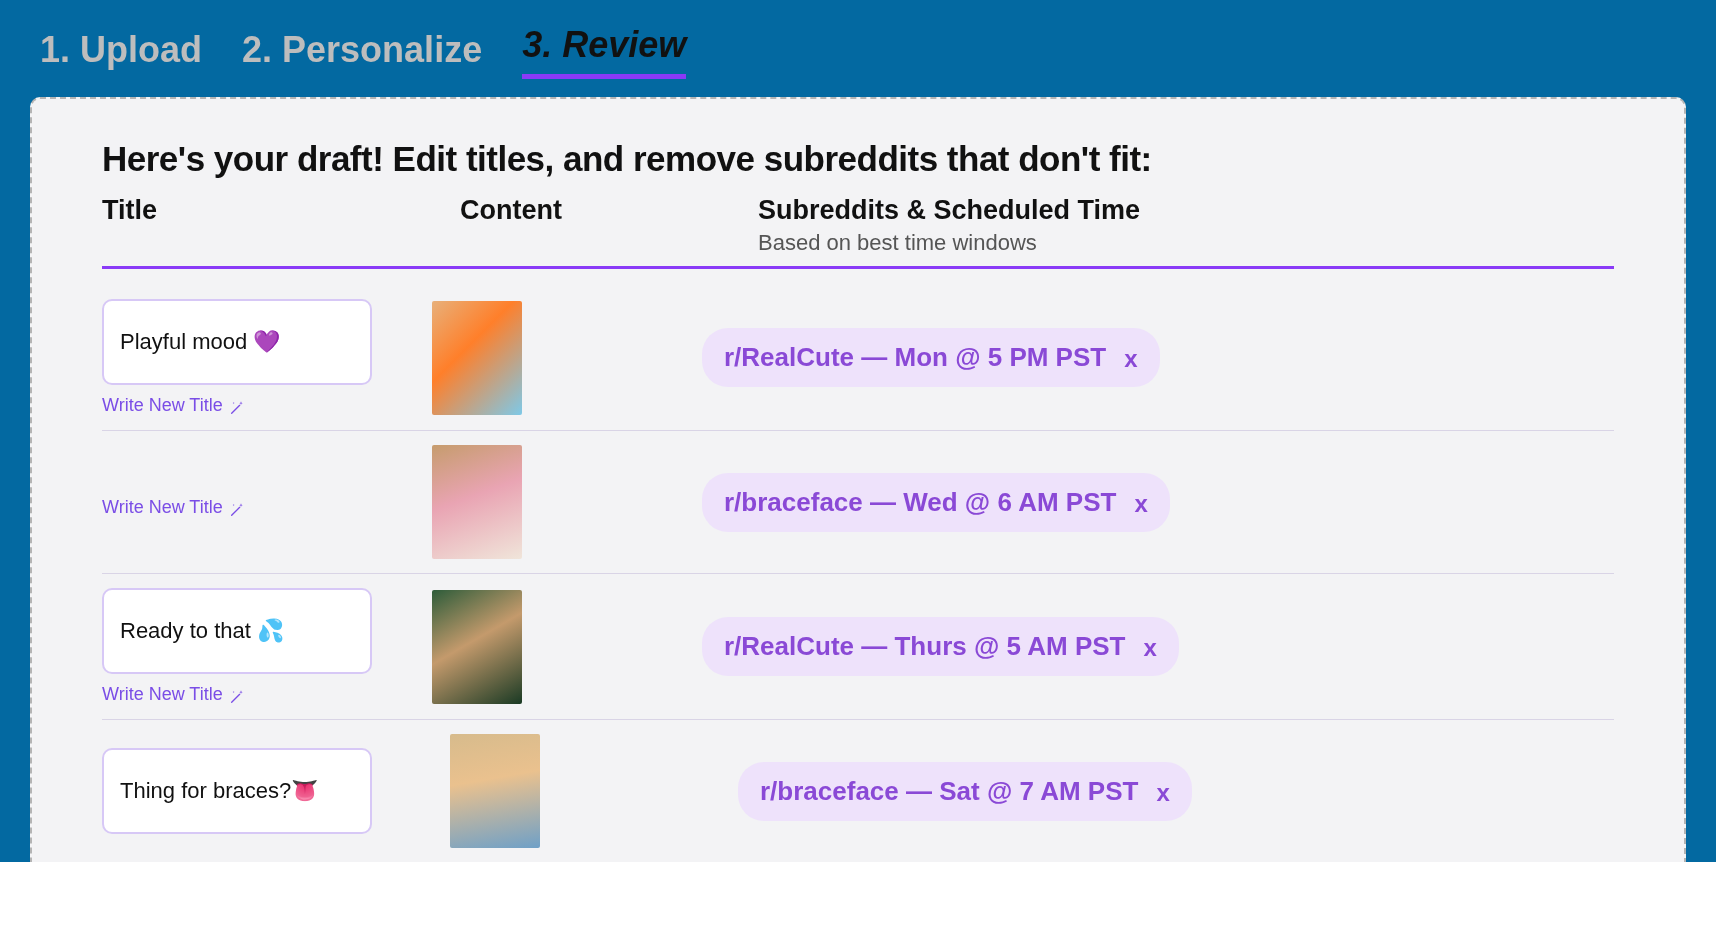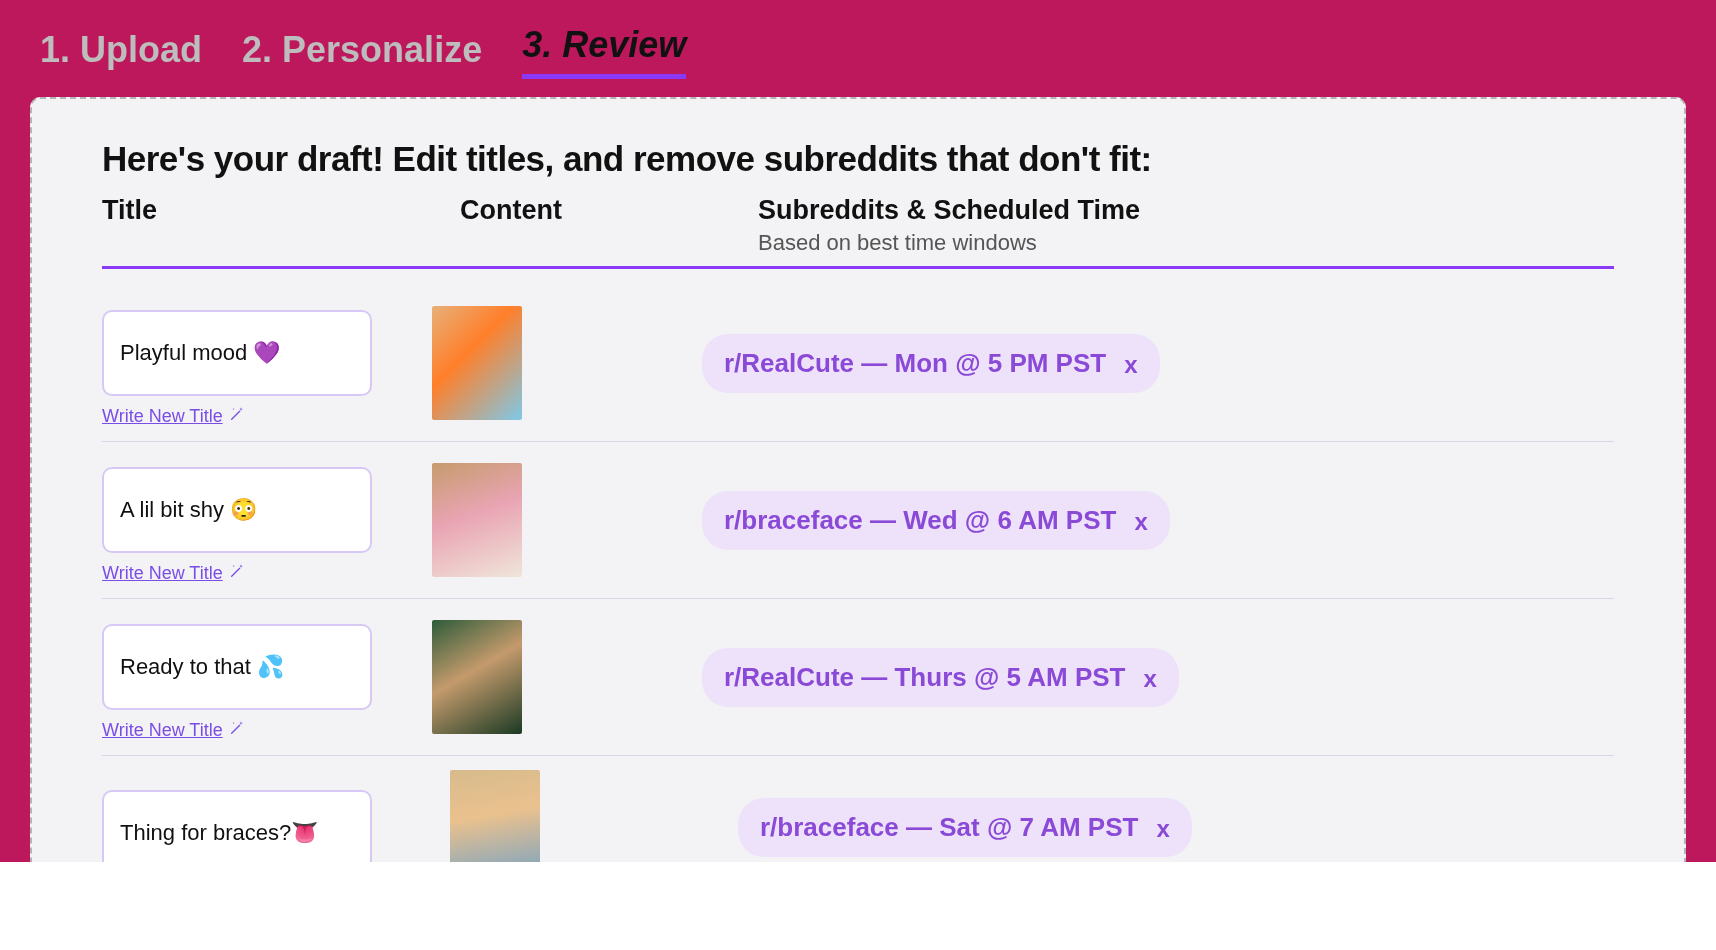--- a/index.html
+++ b/index.html
@@ -8,21 +8,21 @@
     padding: 0;
     font-family: -apple-system, BlinkMacSystemFont, "Segoe UI", Helvetica, Arial, sans-serif;
     background: #ffffff;
     color: #111;
   }
   .page {
     width: 1716px;
     height: 862px;
     padding: 24px 30px 0 30px;
     position: relative;
-    background: #be185d;
+    background: #0369a1;
   }
   .steps {
     display: flex;
     gap: 40px;
     align-items: flex-end;
     margin-left: 10px;
     margin-bottom: 18px;
   }
   .step {
     font-size: 36px;
@@ -81,28 +81,26 @@
   .row:last-of-type { border-bottom: none; gap: 18px; }
   .title-cell {}
   .title-input {
     background: #fff;
     border: 2px solid #d7c8f6;
     border-radius: 10px;
     padding: 28px 16px;
     font-size: 22px;
     width: 270px;
     display: inline-block;
-    margin-top: 11px;
   }
   .write-new {
     display: inline-flex;
-    align-items: flex-start;
+    align-items: flex-end;
     gap: 6px;
     color: #7a4de6;
-    text-decoration: underline;
     font-size: 18px;
     margin-top: 10px;
   }
   .wand-icon { display: inline-block; line-height: 0; }
   .content-cell {}
   .thumb {
     width: 90px;
     height: 114px;
     border-radius: 2px;
     display: block;
@@ -181,21 +179,20 @@
     <div class="sched-cell">
       <span class="badge">
         <span>r/RealCute — Mon @ 5 PM PST</span>
         <span class="x">x</span>
       </span>
     </div>
   </div>
 
   <div class="row">
     <div class="title-cell">
-      <div class="title-input">A lil bit shy 😳</div>
       <div>
         <a class="write-new">
           <span>Write New Title </span>
           <span class="wand-icon">
             <svg width="16" height="16" viewBox="0 0 24 24" fill="none">
               <path d="M4 20 L16 8" stroke="#7a4de6" stroke-width="2" stroke-linecap="round"></path>
               <path d="M18 2 L18.7 4 L20.7 4.7 L18.7 5.4 L18 7.4 L17.3 5.4 L15.3 4.7 L17.3 4 Z" fill="#7a4de6"></path>
               <path d="M7 3 L7.4 4.2 L8.6 4.6 L7.4 5 L7 6.2 L6.6 5 L5.4 4.6 L6.6 4.2 Z" fill="#7a4de6"></path>
             </svg>
           </span>

